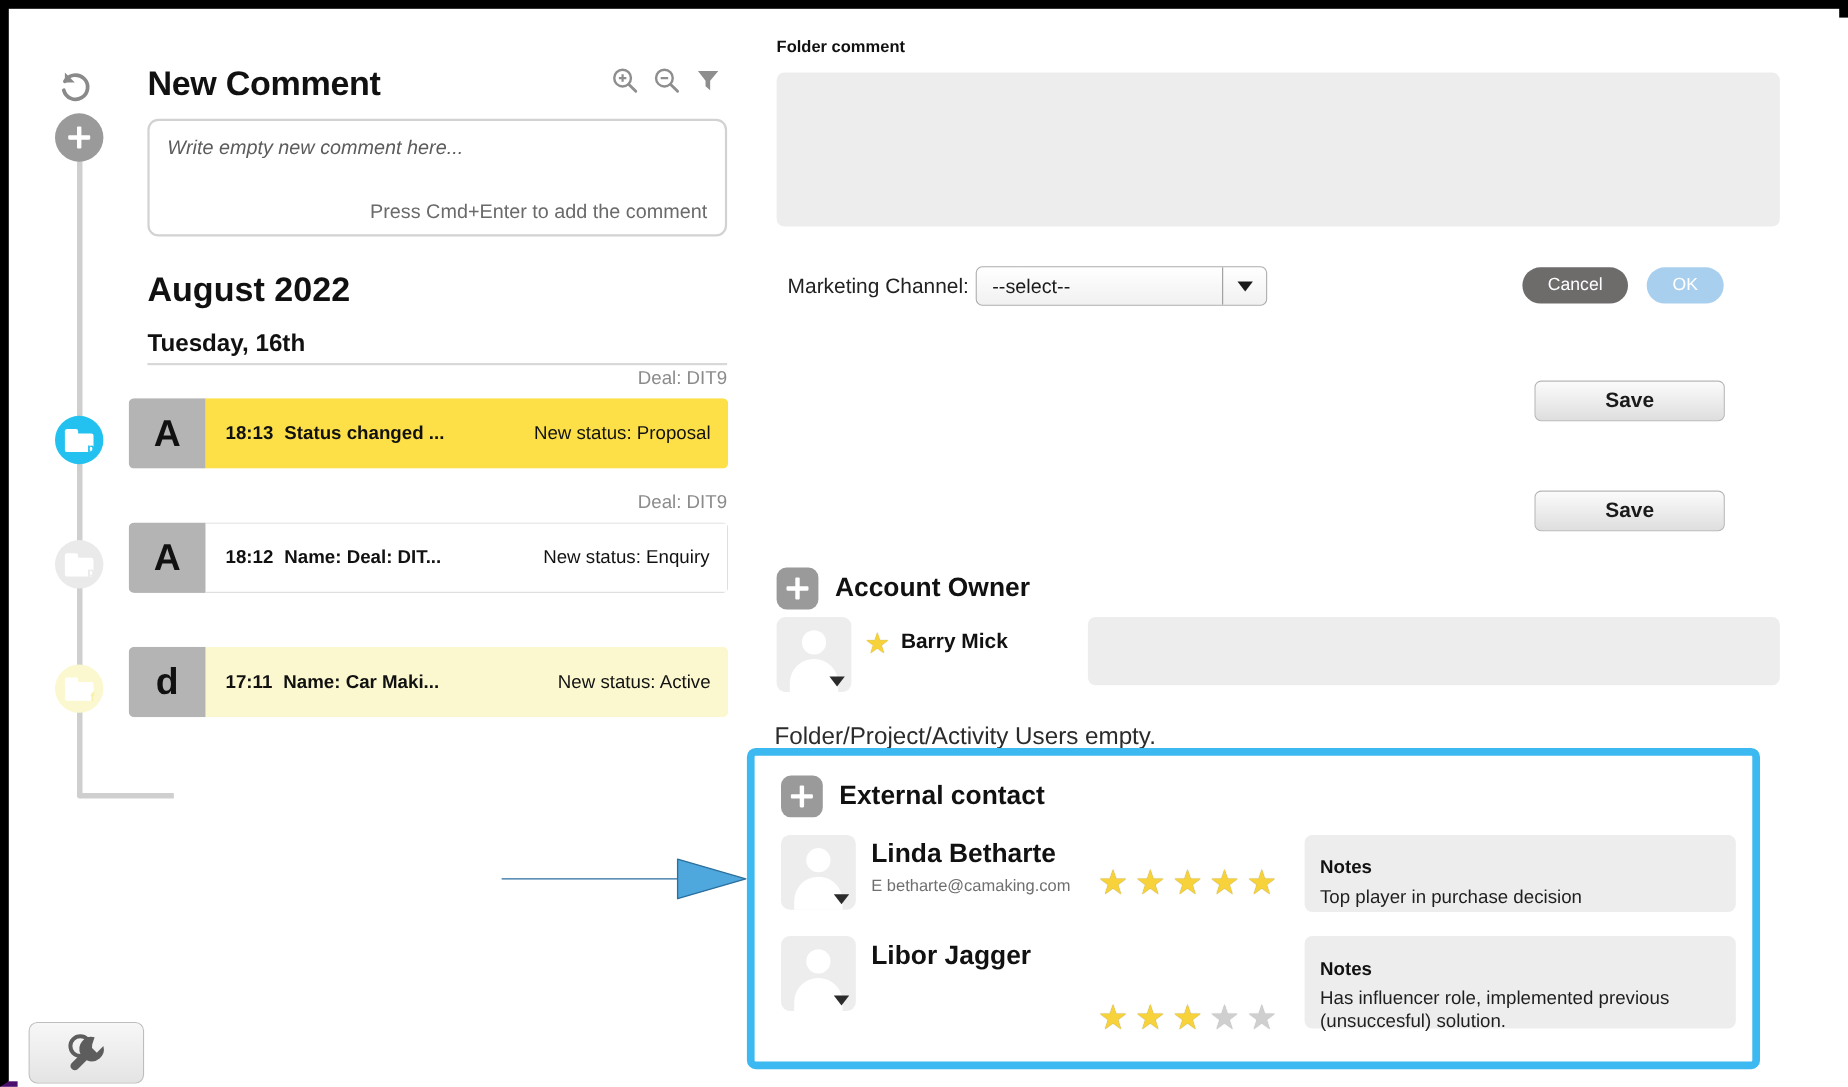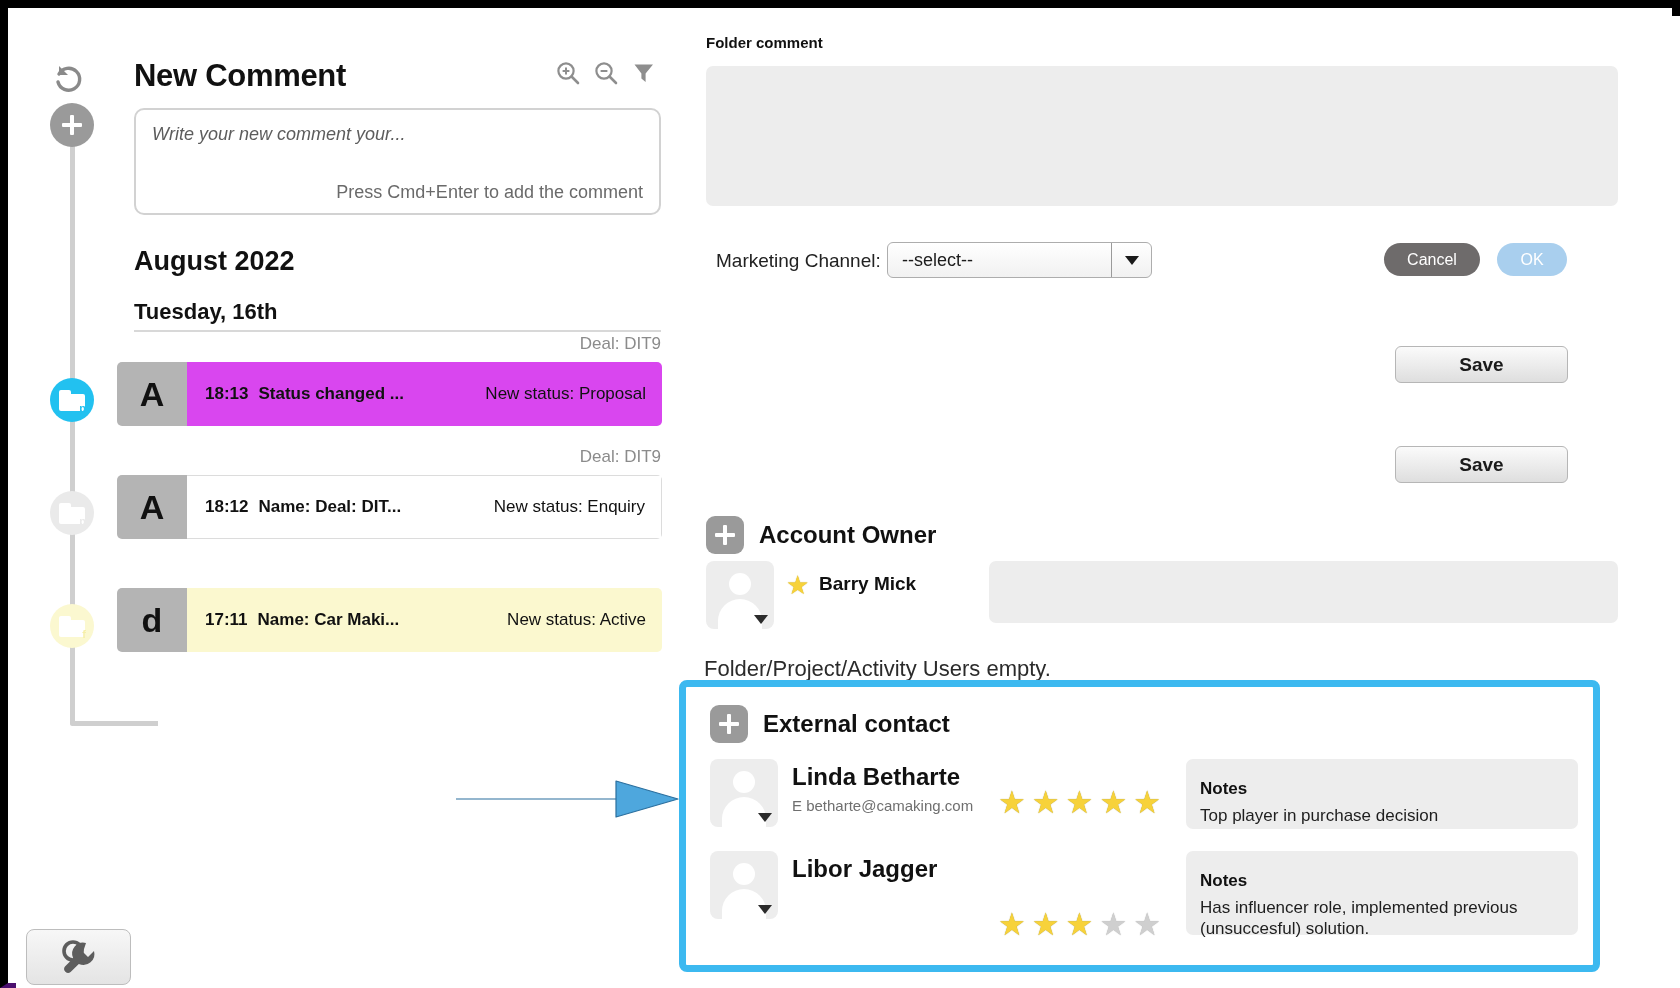--- a/index.html
+++ b/index.html
@@ -142,21 +142,21 @@
   #comment-placeholder {
     position: absolute; left: 16px; top: 14px;
     font-size: 18px; font-style: italic; color: #5c5c5c;
   }
   #comment-hint {
     position: absolute; right: 16px; bottom: 10px;
     font-size: 18px; color: #6a6a6a;
   }
   #month-title {
     position: absolute; left: 0; top: 230px;
-    font-size: 27px; font-weight: bold; color: #111;
+    font-size: 31px; font-weight: bold; color: #111;
   }
   #day-title {
     position: absolute; left: 0; top: 283px;
     font-size: 22px; font-weight: bold; color: #111;
   }
   #day-rule {
     position: absolute; left: 0; top: 314px;
     width: 527px; height: 2px; background: #d8d8d8;
   }
 
@@ -180,21 +180,21 @@
     font-size: 34px; font-weight: bold; color: #111;
   }
   .event-body {
     flex: 1;
     display: flex; align-items: center; justify-content: space-between;
     padding: 0 16px 0 18px;
   }
   .event-left { font-size: 17px; font-weight: bold; color: #111; white-space: nowrap; }
   .event-left .ev-time { margin-right: 10px; }
   .event-right { font-size: 17px; color: #111; white-space: nowrap; }
-  .ev-cyan .event-body { background: #d946ef; gap: 20px; }
+  .ev-cyan .event-body { background: #fde047; gap: 20px; }
   .ev-white .event-body { background: #ffffff; border: 1px solid #dcdcdc; border-left: none; }
   .ev-yellow .event-body { background: #fbf8cf; }
 
   
   #right-panel {
     position: absolute;
     left: 663px; top: 0;
     width: 1001px; height: 975px;
   }
   #folder-comment-title {
@@ -454,21 +454,21 @@
           </span>
           <span>
             <svg width="26" height="26" viewBox="0 0 26 26">
               <path d="M3.5 4.5 L22 4.5 L14.6 13.5 L14.6 22 L10.4 18.4 L10.4 13.5 Z" fill="#8e8e8e"></path>
             </svg>
           </span>
         </div>
       </div>
 
       <div id="comment-box">
-        <div id="comment-placeholder">Write your new comment your...</div>
+        <div id="comment-placeholder">Write empty new comment here...</div>
         <div id="comment-hint">Press Cmd+Enter to add the comment</div>
       </div>
 
       <div id="month-title">August 2022</div>
       <div id="day-title">Tuesday, 16th</div>
       <div id="day-rule"></div>
 
       <div class="deal-label" style="top:318px">Deal: DIT9</div>
       <div class="event-row ev-cyan" style="top:346px">
         <div class="event-avatar">A</div>

